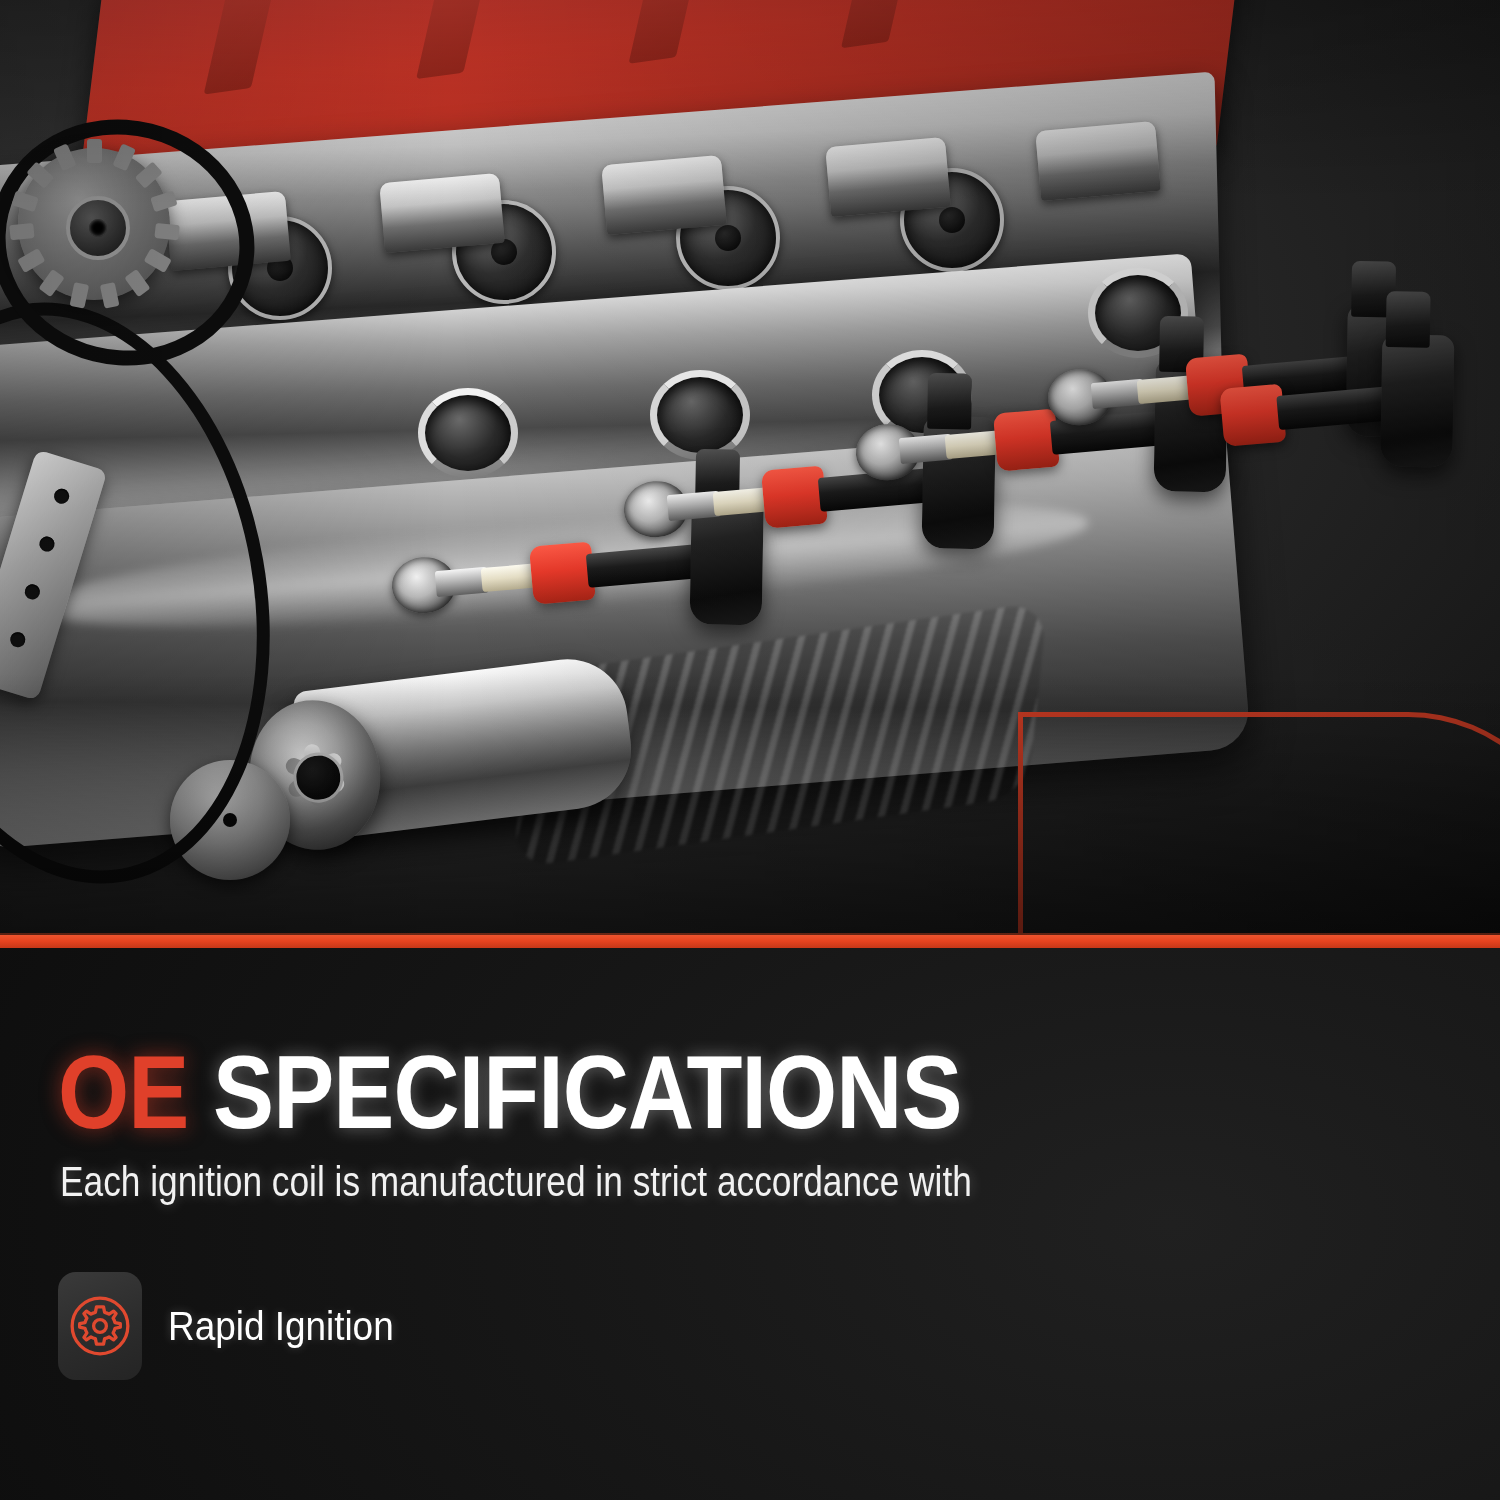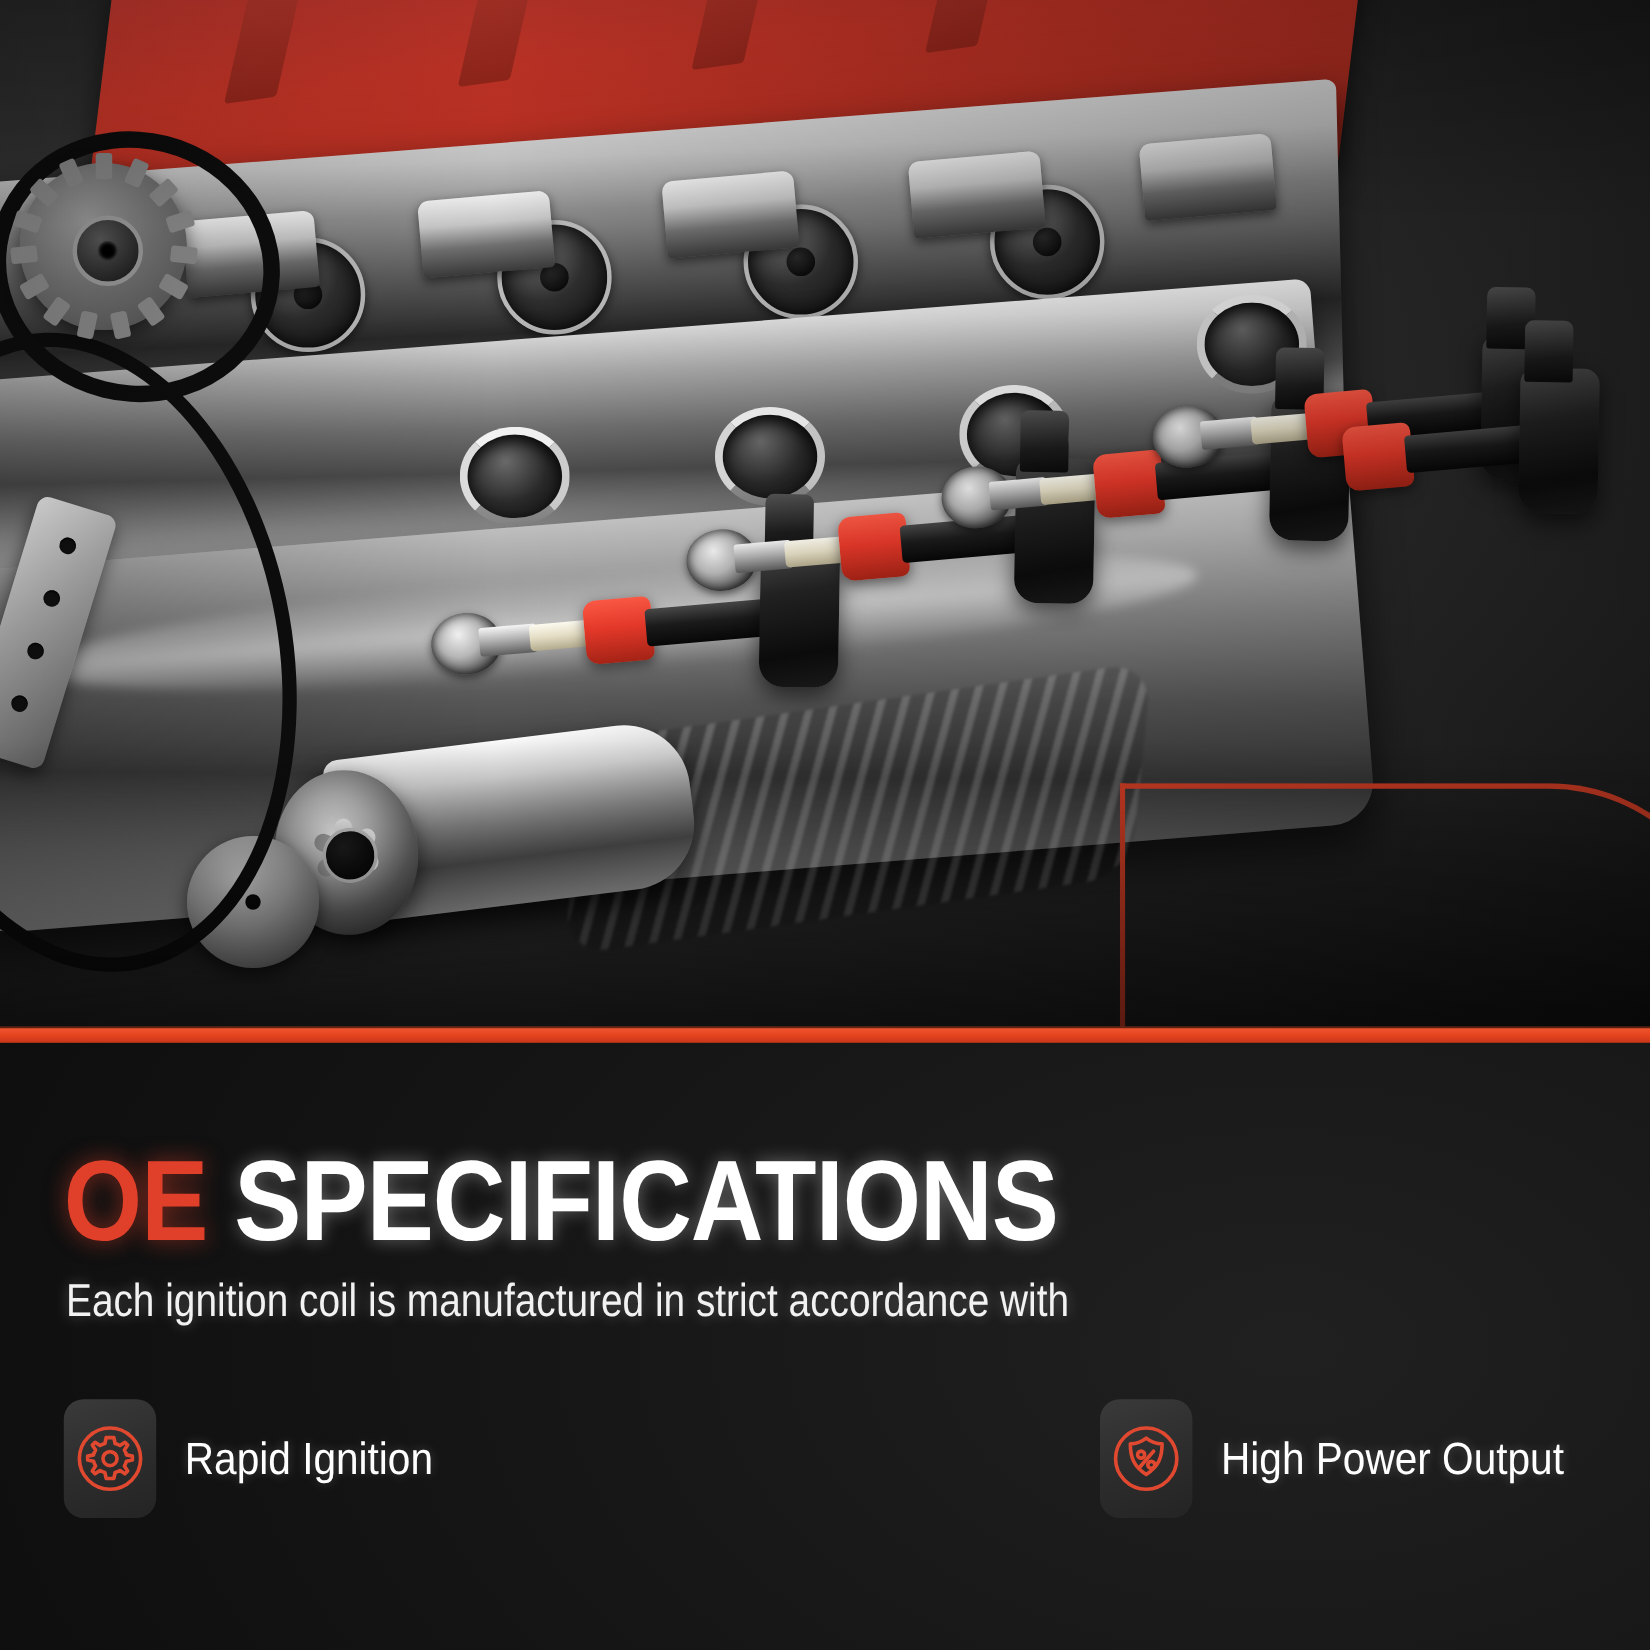--- a/index.html
+++ b/index.html
@@ -583,28 +583,16 @@
         <svg width="66" height="66" viewBox="0 0 64 64" fill="none" stroke="#e0492f" stroke-width="3.2">
           <circle cx="32" cy="32" r="27"></circle>
           <path d="M32 13.5 l3.4 0 1.1 5.2 a14 14 0 0 1 4.3 1.8 l4.4-2.9 2.4 2.4 -2.9 4.4 a14 14 0 0 1 1.8 4.3 l5.2 1.1 0 3.4 -5.2 1.1 a14 14 0 0 1-1.8 4.3 l2.9 4.4 -2.4 2.4 -4.4-2.9 a14 14 0 0 1-4.3 1.8 l-1.1 5.2 -3.4 0 -3.4 0 -1.1-5.2 a14 14 0 0 1-4.3-1.8 l-4.4 2.9 -2.4-2.4 2.9-4.4 a14 14 0 0 1-1.8-4.3 l-5.2-1.1 0-3.4 5.2-1.1 a14 14 0 0 1 1.8-4.3 l-2.9-4.4 2.4-2.4 4.4 2.9 a14 14 0 0 1 4.3-1.8 l1.1-5.2 z" stroke-linejoin="round"></path>
           <circle cx="32" cy="32" r="6.2"></circle>
         </svg>
       </div>
       <span class="feature-label">Rapid Ignition</span>
     </div>
 
 
-    <div class="feature feature-3">
-      <div class="icon-tile">
-        <svg width="66" height="66" viewBox="0 0 64 64" fill="none" stroke="#e0492f" stroke-width="3.2">
-          <circle cx="32" cy="32" r="27"></circle>
-          <path d="M32 14 c 5 4 10 5 14 5 c 0 12 -3 20 -14 27 c -11 -7 -14 -15 -14 -27 c 4 0 9 -1 14 -5 z" stroke-linejoin="round"></path>
-          <circle cx="27.5" cy="28.5" r="3.1"></circle>
-          <circle cx="36.5" cy="37.5" r="3.1"></circle>
-          <line x1="38.5" y1="25.5" x2="25.5" y2="40.5" stroke-linecap="round"></line>
-        </svg>
-      </div>
-      <span class="feature-label">High Power Output</span>
-    </div>
 
   </div>
 
 </div>
 
 </body></html>

